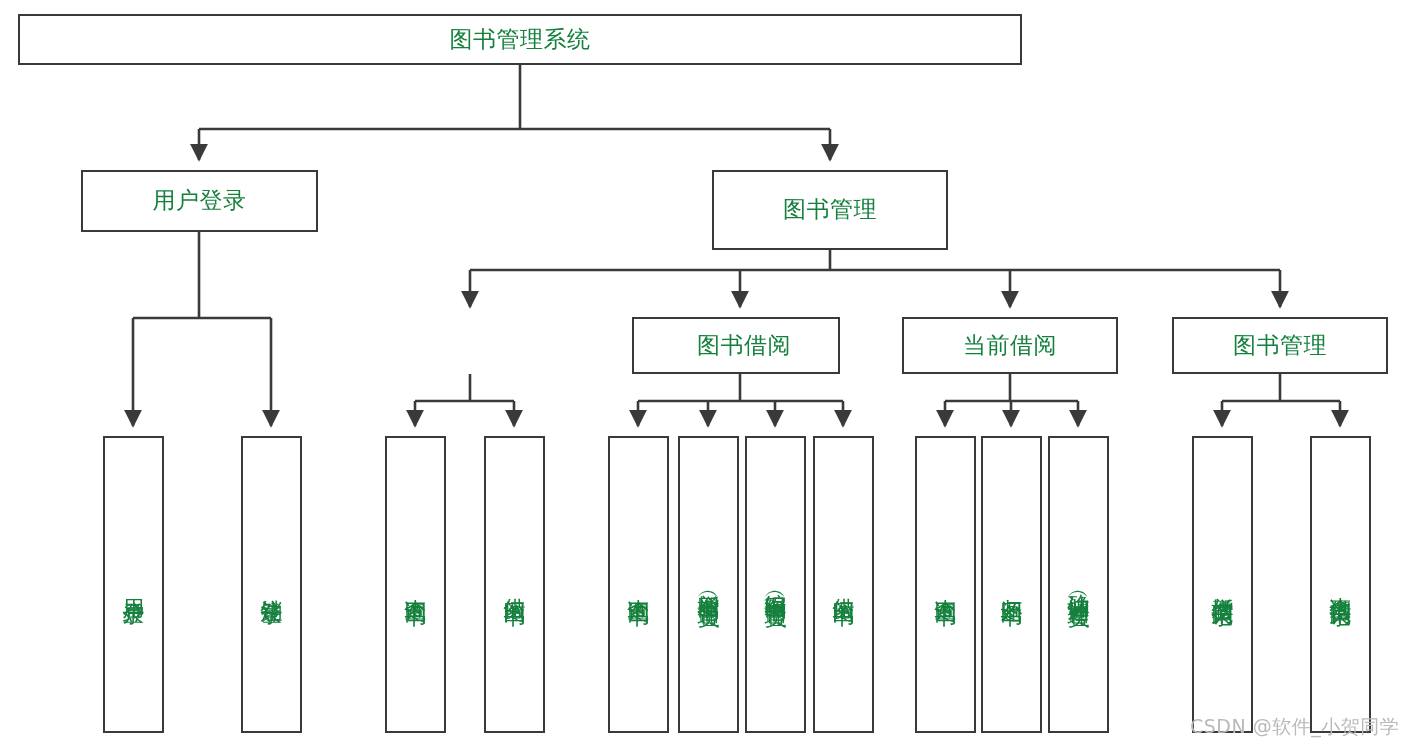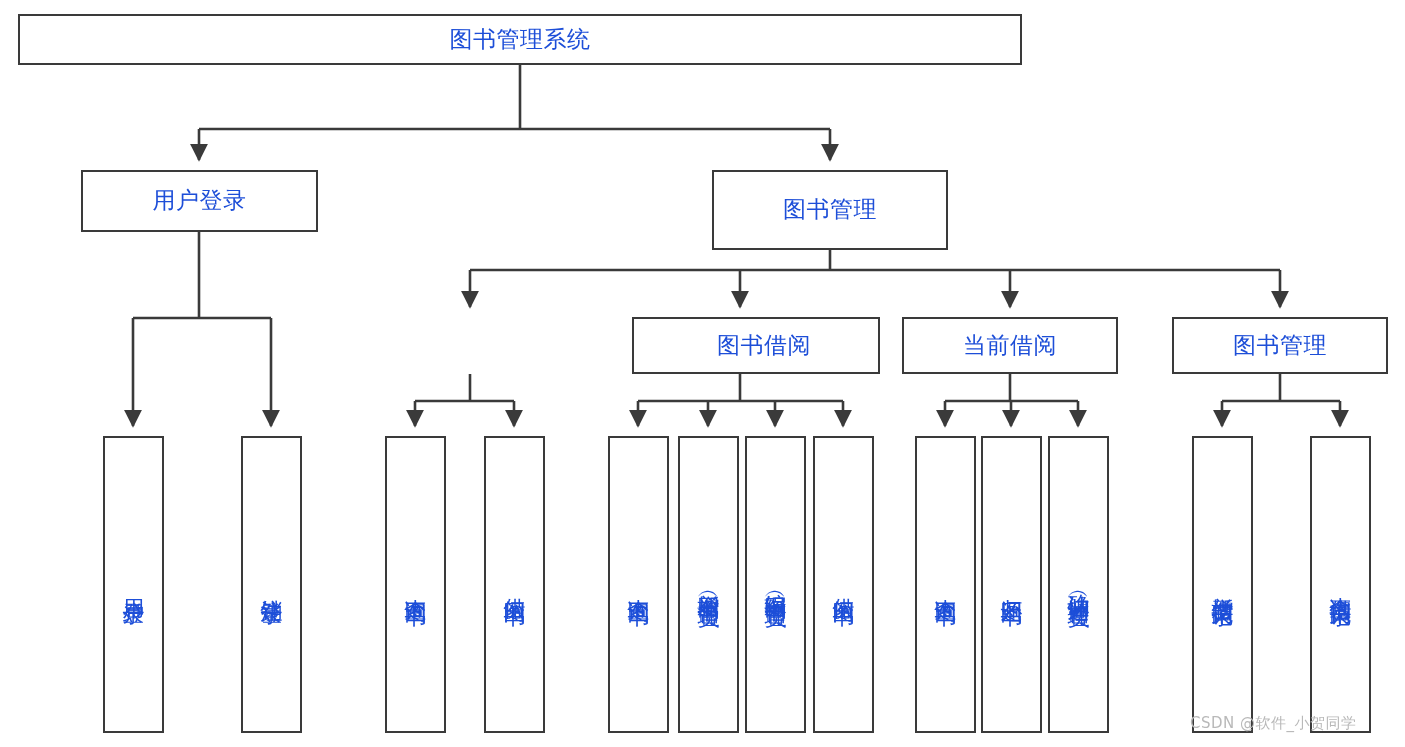--- a/index.html
+++ b/index.html
@@ -27,21 +27,21 @@
     pointer-events: none;
   }
   .node {
     position: absolute;
     box-sizing: border-box;
     background: #ffffff;
     border: 2px solid #3a3a3a;
     display: flex;
     align-items: center;
     justify-content: center;
-    color: #1d4ed8;
+    color: #15803d;
     text-align: center;
   }
   .node.h {
     font-size: 23px;
     line-height: 1.2;
     letter-spacing: 0.5px;
   }
   .node.root {
     font-size: 23px;
   }
@@ -55,21 +55,21 @@
     align-items: center;
     justify-content: center;
   }
   .node.v .vtext {
     writing-mode: vertical-rl;
     text-orientation: upright;
     white-space: nowrap;
   }
   .watermark {
     position: absolute;
-    font-size: 15px;
+    font-size: 19px;
     color: #b9b9b9;
     letter-spacing: 0.5px;
     white-space: nowrap;
     user-select: none;
   }
 </style>
 </head>
 <body>
 
 <div id="canvas">
@@ -123,21 +123,21 @@
       <path d="M 1222 401 L 1222 426" marker-end="url(#arrow)"></path>
       <path d="M 1340 401 L 1340 426" marker-end="url(#arrow)"></path>
     </g>
   </svg>
 
   <div class="node h root" style="left:18px; top:14px; width:1004px; height:51px;">图书管理系统</div>
 
   <div class="node h" style="left:81px; top:170px; width:237px; height:62px;">用户登录</div>
   <div class="node h" style="left:712px; top:170px; width:236px; height:80px;">图书管理</div>
 
-  <div class="node h" style="left:632px; top:317px; width:248px; height:57px;padding-left:16px;">图书借阅</div>
+  <div class="node h" style="left:632px; top:317px; width:208px; height:57px;padding-left:16px;">图书借阅</div>
   <div class="node h" style="left:902px; top:317px; width:216px; height:57px;">当前借阅</div>
   <div class="node h" style="left:1172px; top:317px; width:216px; height:57px;">图书管理</div>
 
   <div class="node v" style="left:103px; top:436px; width:61px; height:297px;">
     <span class="vtext">用户登录</span>
   </div>
   <div class="node v" style="left:241px; top:436px; width:61px; height:297px;">
     <span class="vtext">注销登录</span>
   </div>
 

